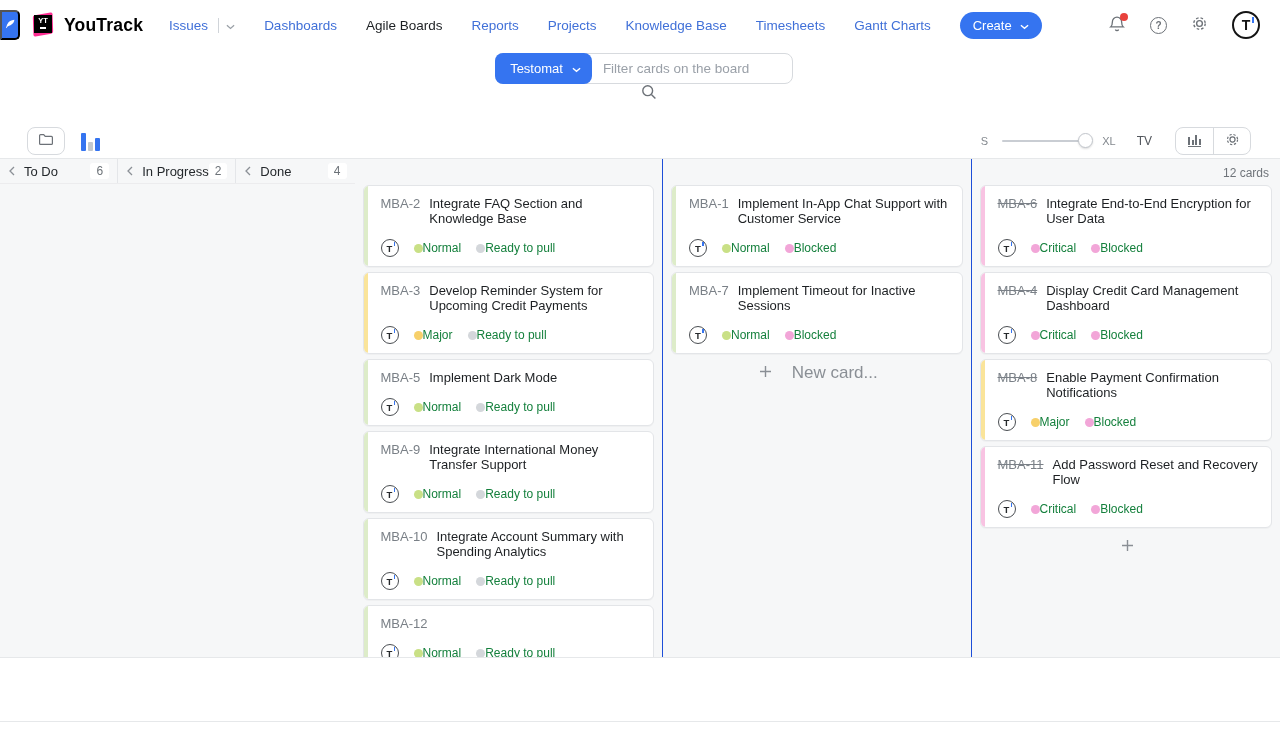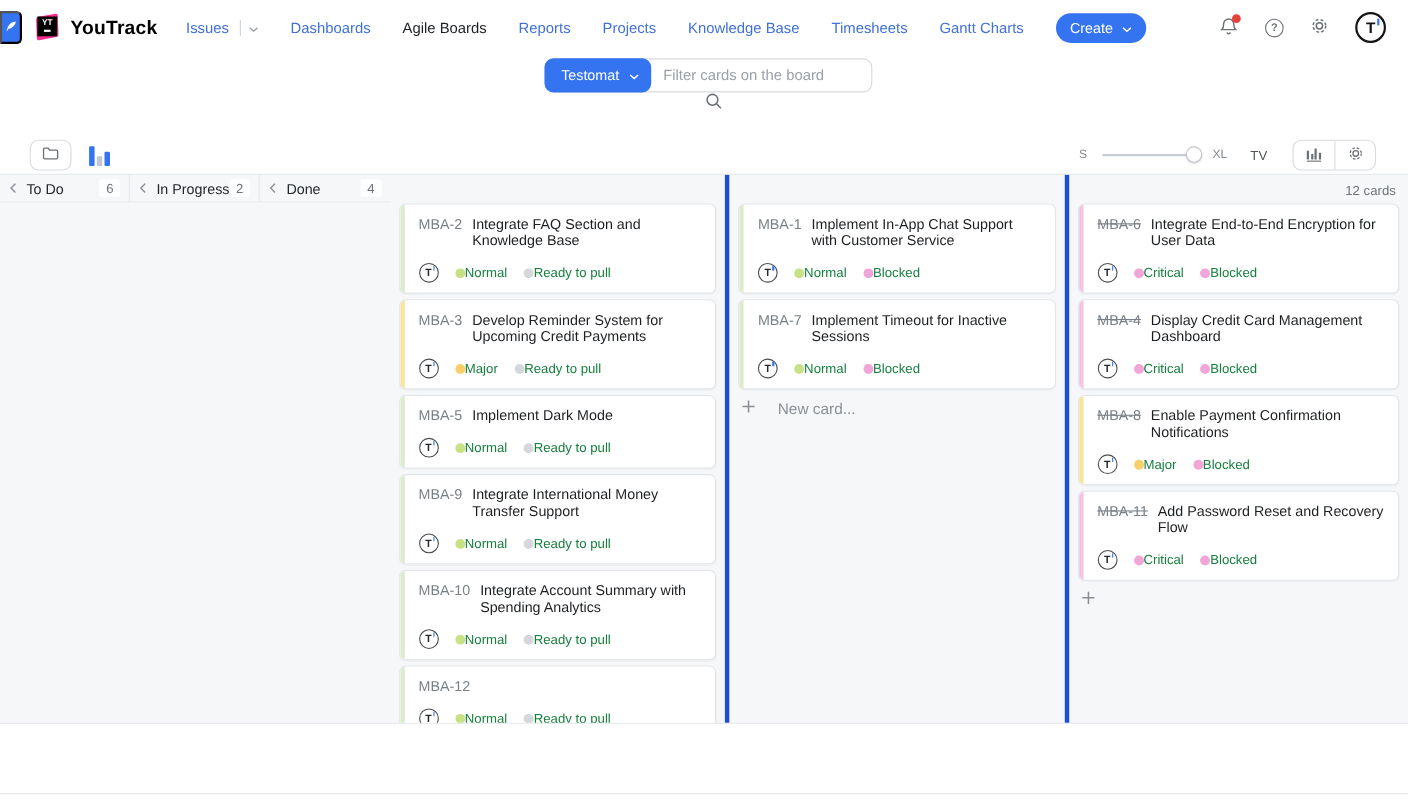--- a/index.html
+++ b/index.html
@@ -72,39 +72,39 @@
   
   .board{margin-top:3px;height:500px;background:#f6f7f8;border-top:1px solid var(--line);
     border-bottom:1px solid var(--line);display:flex;flex-direction:row;}
   .board-header{display:grid;grid-template-columns:1fr 1fr 1fr;height:25px;border-bottom:1px solid #ececee;flex:none;}
   .col-header{display:flex;align-items:center;padding:0 8px;border-right:1px solid #e4e6e9;}
   .col-header:last-child{border-right:none;}
   .col-collapse{display:flex;align-items:center;margin-right:8px;cursor:pointer;background:none;border:none;padding:0;}
   .col-title{font-size:13px;color:#24282c;}
   .col-count{margin-left:auto;font-size:12px;color:#6c7278;background:#fff;border-radius:3px;padding:1px 6px;}
   .board-body{display:grid;grid-template-columns:1fr 1fr 1fr;flex:1;min-height:0;}
-  .col-body{border-right:4px solid #1d4ed8;padding:0 8px;display:flex;flex-direction:column;overflow:hidden;}
+  .col-body{border-right:1px solid #1d4ed8;padding:0 8px;display:flex;flex-direction:column;overflow:hidden;}
   .col-body:last-child{border-right:none;}
   .col-meta{height:26px;flex:none;font-size:12px;color:#6f747a;text-align:right;padding:7px 3px 0 0;}
   .card{position:relative;background:#fff;border:1px solid #e3e5e8;border-radius:6px;
     padding:10px 12px 9px 17px;margin-bottom:5px;min-height:66px;cursor:pointer;
     box-shadow:0 1px 1px rgba(0,0,0,.03);overflow:hidden;}
   .card-stripe{position:absolute;left:0;top:0;bottom:0;width:4px;}
   .card-top{display:flex;gap:9px;align-items:baseline;}
   .card-id{font-size:13px;color:#7a8087;white-space:nowrap;}
   .card-id.resolved{text-decoration:line-through;}
   .card-title{font-size:13px;color:var(--txt);}
   .card-foot{display:flex;align-items:center;margin-top:13px;gap:15px;}
   .avatar-sm{width:18px;height:18px;border:1.5px solid #4a4e52;border-radius:50%;position:relative;flex:none;
     display:flex;align-items:center;justify-content:center;font-size:9.5px;font-weight:800;color:#26292c;background:#fff;}
   .avatar-sm .avatar-tick{position:absolute;top:2px;right:2.5px;width:1.5px;height:4px;background:var(--accent);}
   .badge{display:flex;align-items:center;gap:0;font-size:12px;color:#15803d;}
   .dot{width:9px;height:9px;border-radius:50%;flex:none;}
-  .col-add{display:flex;align-items:center;gap:20px;color:#8a8f95;font-size:14px;margin:4px 0 0 3px;
-    cursor:pointer;background:none;border:none;padding:0;font-family:inherit;}
+  .col-add{display:flex;align-items:center;gap:20px;color:#8a8f95;font-size:17px;margin:4px 0 0 3px;
+    cursor:pointer;background:none;border:none;padding:0;font-family:inherit;justify-content:center;}
 
   
   .footer{margin-top:63px;border-top:1px solid var(--line);padding:10px 0 0 27px;
     font-size:13px;color:#5e6367;display:flex;gap:9px;}
   .owner-link{color:var(--link);cursor:pointer;text-decoration:none;}
 </style>
 </head>
 <body>
 
 <div class="navbar">

